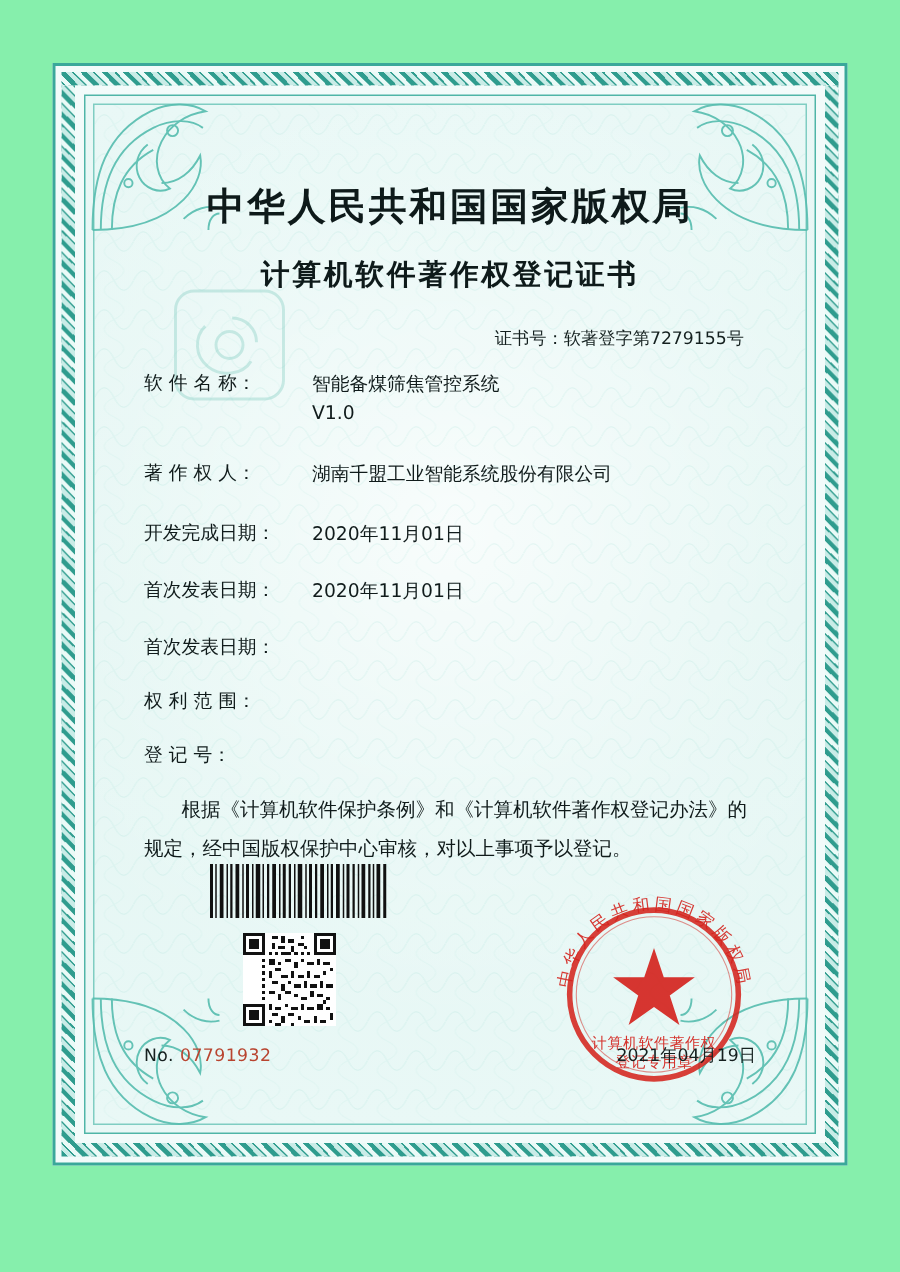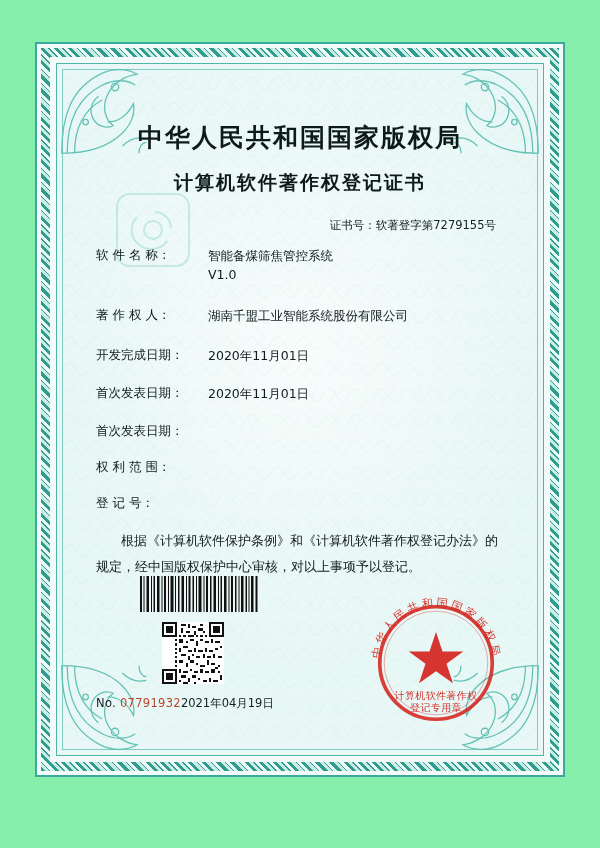--- a/index.html
+++ b/index.html
@@ -209,20 +209,21 @@
     height: 148px;
     pointer-events: none;
   }
 
   .footer {
     position: absolute;
     left: 0;
     top: 627px;
     width: 476px;
     display: flex;
+    justify-content: space-between;
     padding: 0 34px;
     box-sizing: border-box;
     font-size: 11.5px;
     color: #15201f;
     font-family: "DejaVu Sans", "Liberation Sans", sans-serif;
   }
   .footer .no {
     letter-spacing: 0.3px;
   }
   .footer .no .numpart { color: #b8442f; }

